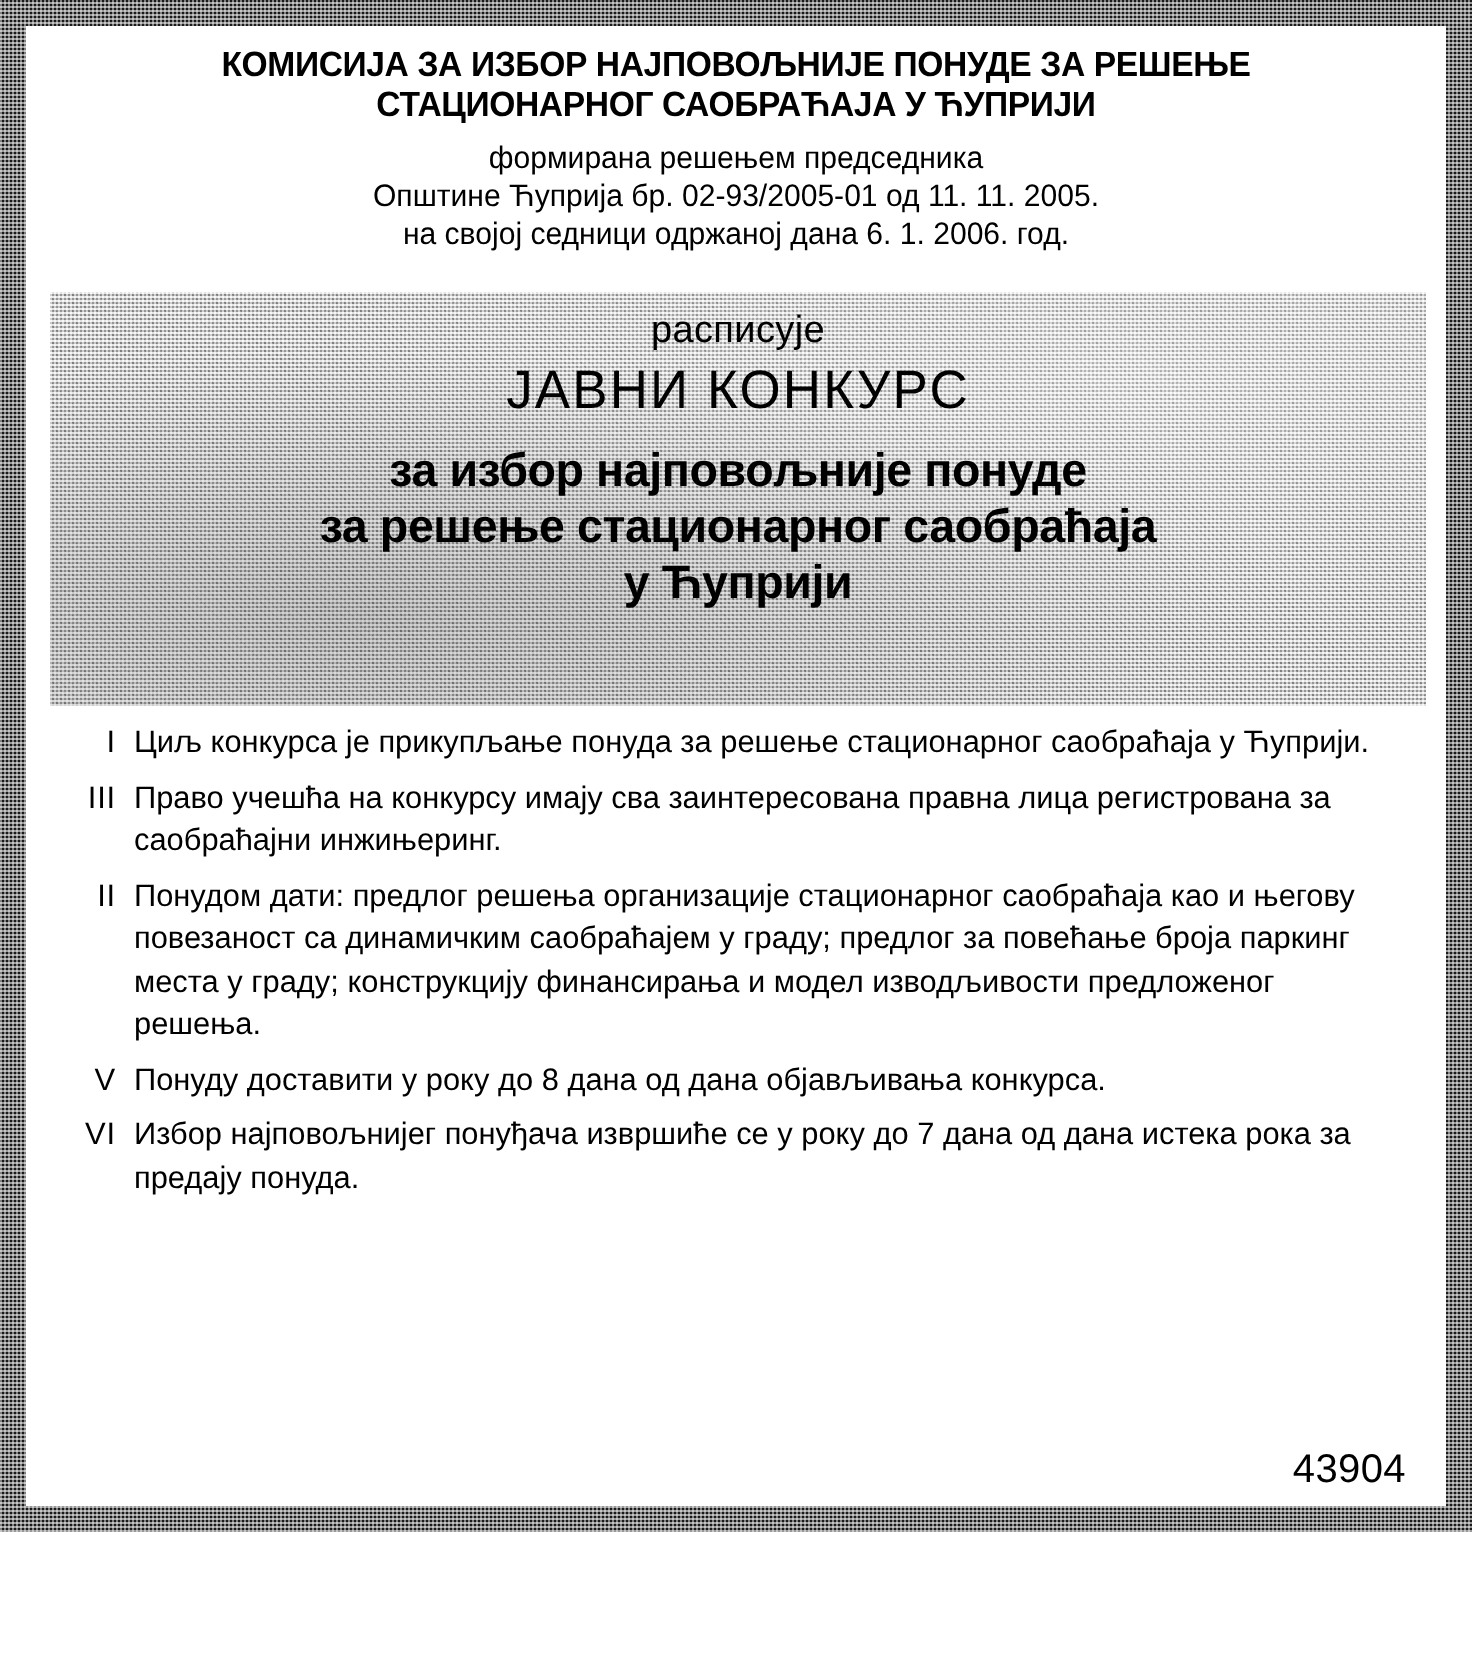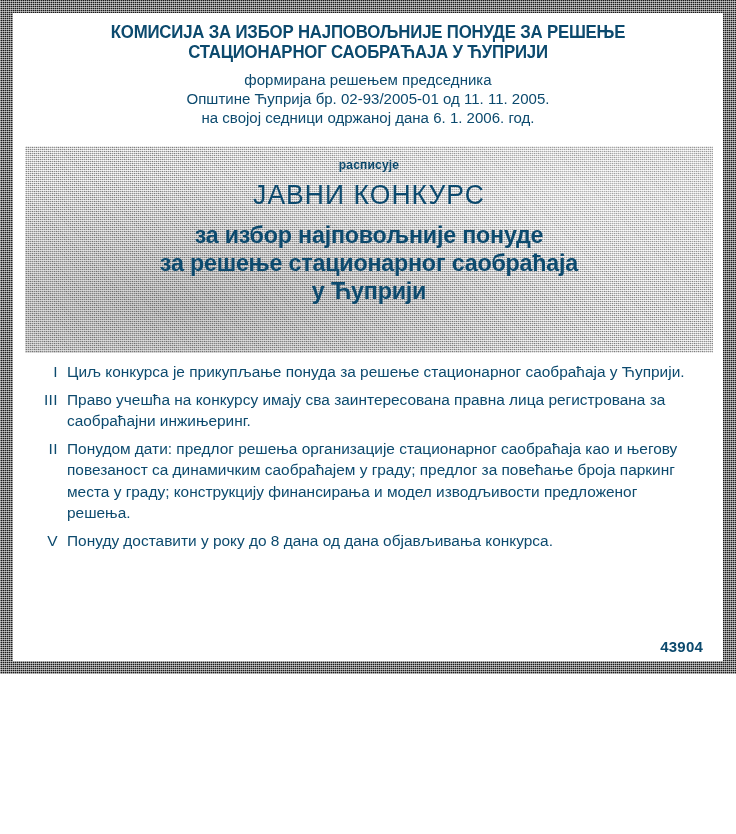--- a/index.html
+++ b/index.html
@@ -3,24 +3,24 @@
 <meta charset="utf-8">
 <style>
   html, body {
     margin: 0;
     padding: 0;
     background: #ffffff;
   }
   #page {
     position: relative;
     width: 736px;
-    height: 674px;
+    height: 766px;
     background: #ffffff;
     font-family: "Liberation Sans", "DejaVu Sans", sans-serif;
-    color: #0c4a6e;
+    color: #000000;
     overflow: hidden;
     box-sizing: border-box;
   }
 
   
   .frame {
     position: absolute;
     inset: 0;
     pointer-events: none;
     background:
@@ -116,23 +116,23 @@
       radial-gradient(ellipse at 22% 78%, rgba(0,0,0,.16), rgba(0,0,0,0) 58%),
       radial-gradient(ellipse at 80% 20%, rgba(255,255,255,.30), rgba(0,0,0,0) 55%);
     pointer-events: none;
   }
   .panel-inner {
     position: relative;
     z-index: 3;
     padding-top: 10px;
   }
   .raspis {
-    font-size: 12px;
+    font-size: 19px;
     line-height: 19px;
-    font-weight: 700;
+    font-weight: 400;
     letter-spacing: 0.2px;
   }
   .javni {
     font-size: 27px;
     line-height: 33px;
     letter-spacing: 1.1px;
     margin-top: 4px;
     transform: scaleX(0.98);
   }
   .big {
@@ -174,22 +174,22 @@
     text-align: left;
     transform: scaleX(0.995);
     transform-origin: left top;
   }
 
   
   .code {
     position: absolute;
     right: 20px;
     bottom: 6px;
-    font-weight: 700;
-    font-size: 15px;
+    font-weight: 400;
+    font-size: 20px;
     letter-spacing: 0.2px;
   }
 </style>
 </head>
 <body>
 
 <div id="page">
 
   <div class="frame"></div>
 
@@ -231,18 +231,22 @@
         <div class="body">Право учешћа на конкурсу имају сва заинтересована правна лица регистрована за саобраћајни инжињеринг.</div>
       </div>
       <div class="clause">
         <div class="num">II</div>
         <div class="body">Понудом дати: предлог решења организације стационарног саобраћаја као и његову повезаност са динамичким саобраћајем у граду; предлог за повећање броја паркинг места у граду; конструкцију финансирања и модел изводљивости предложеног решења.</div>
       </div>
       <div class="clause">
         <div class="num">V</div>
         <div class="body">Понуду доставити у року до 8 дана од дана објављивања конкурса.</div>
       </div>
+      <div class="clause">
+        <div class="num">VI</div>
+        <div class="body">Избор најповољнијег понуђача извршиће се у року до 7 дана од дана истека рока за предају понуда.</div>
+      </div>
     </div>
 
     <div class="code">43904</div>
 
   </div>
 </div>
 
 </body></html>

